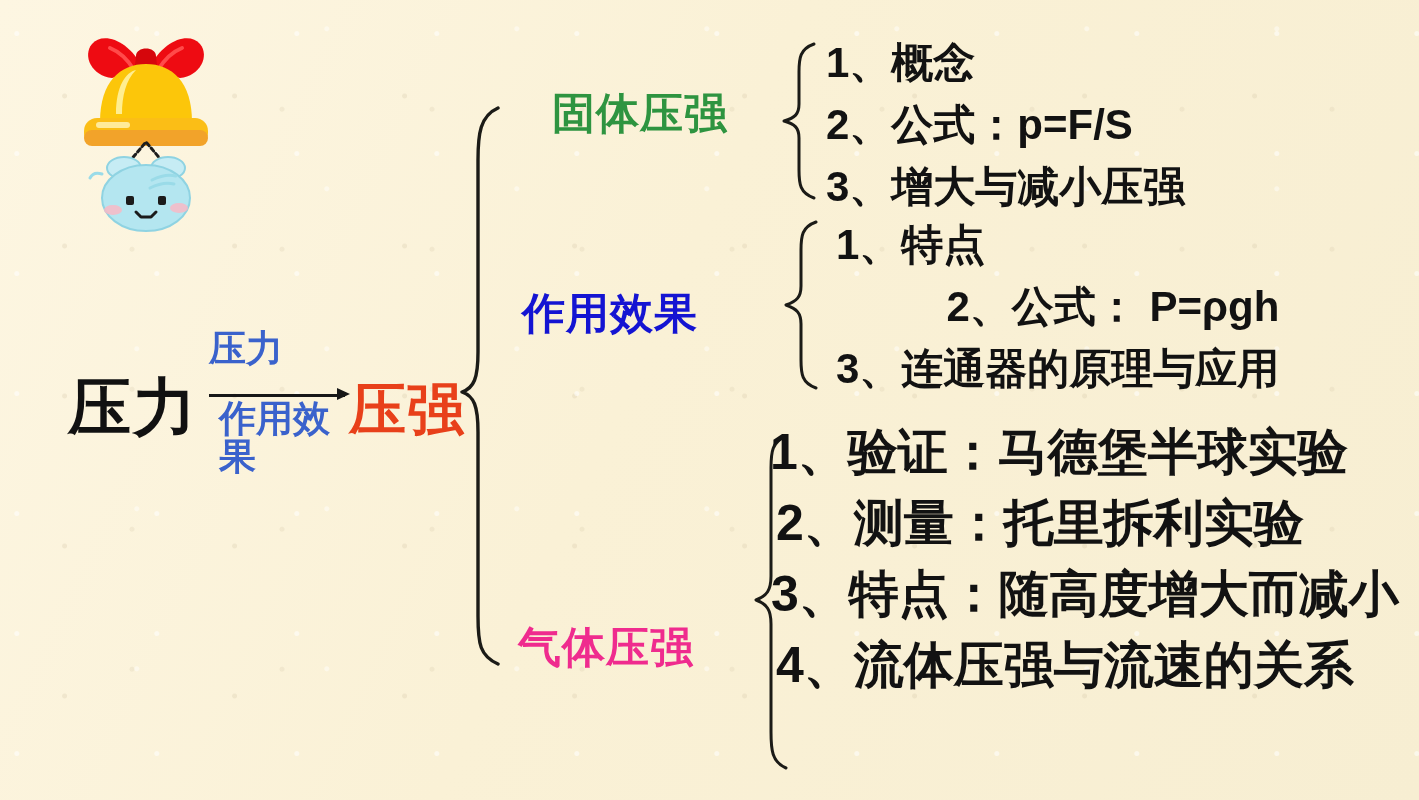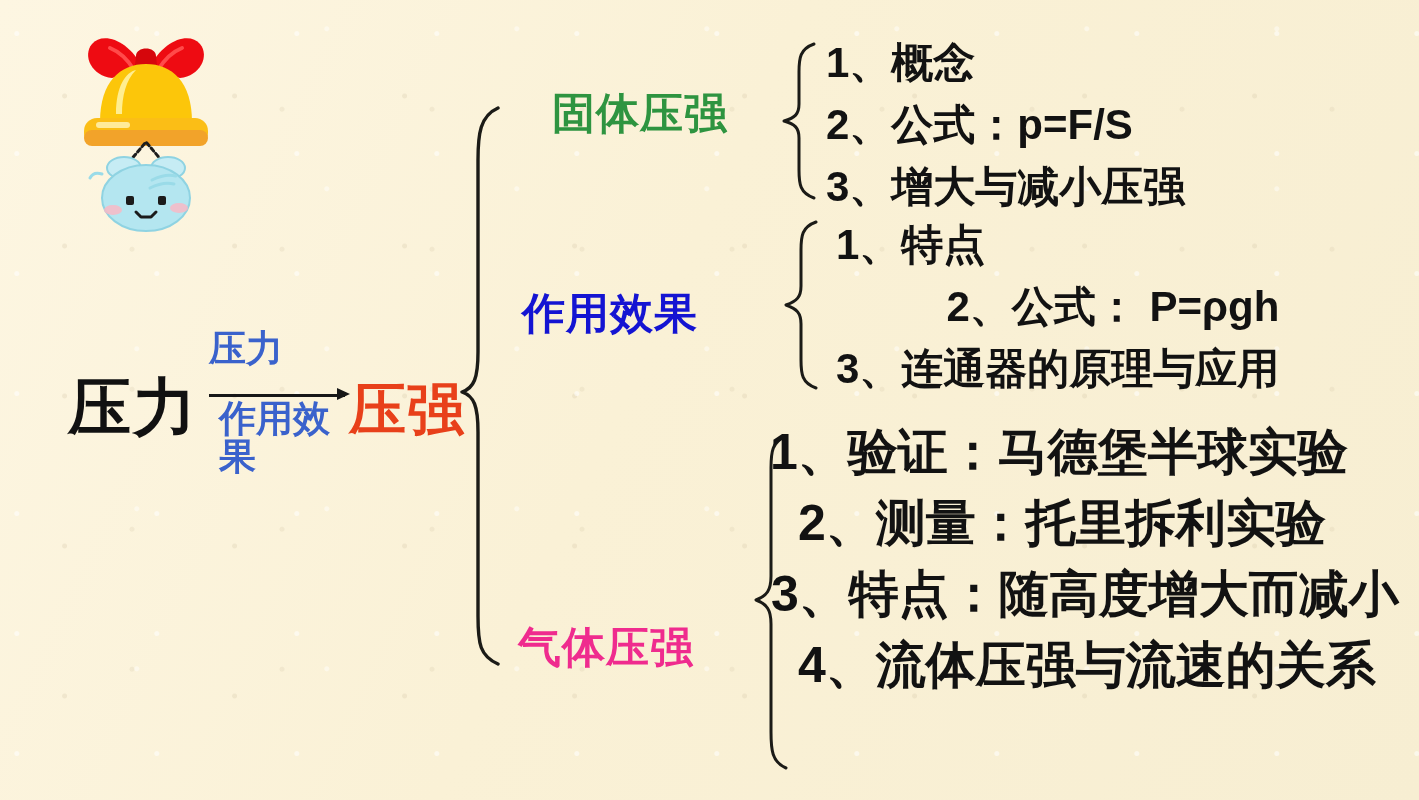--- a/index.html
+++ b/index.html
@@ -146,21 +146,21 @@
 
   .items-solid  { left: 826px; top: 42px;  font-size: 42px; }
   .items-solid .item { margin-bottom: 20px; }
 
   .items-liquid { left: 836px; top: 224px; font-size: 42px; }
   .items-liquid .item { margin-bottom: 20px; }
   .items-liquid .item.indent { padding-left: 14px; text-align: right; }
 
   .items-gas    { left: 770px; top: 427px; font-size: 50px; }
   .items-gas .item { margin-bottom: 21px; }
-  .items-gas .item.indent-1 { padding-left: 28px; }
+  .items-gas .item.indent-1 { padding-left: 6px; }
   .items-gas .item.indent-2 { padding-left: 1px; }
 
   .formula {
     font-family: Liberation Sans, sans-serif;
     font-weight: 700;
   }
 </style>
 </head>
 <body>
 

